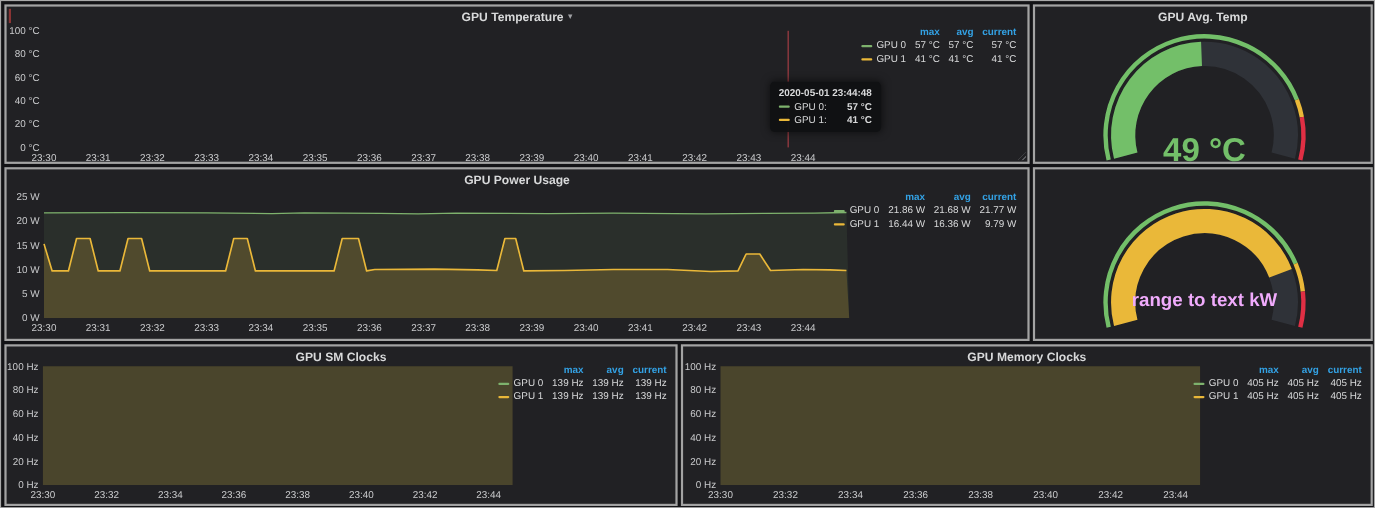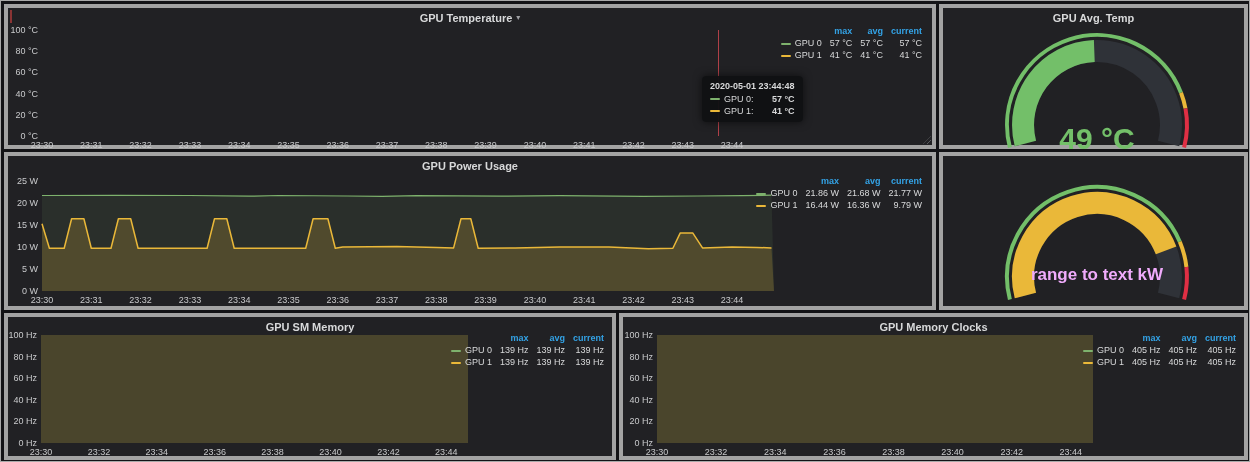--- a/index.html
+++ b/index.html
@@ -1,19 +1,19 @@
 <!DOCTYPE html>
 <html><head>
 <meta charset="utf-8">
 <style>
   html,body{margin:0;padding:0;background:#ffffff;}
   .wrap{position:relative;width:1250px;height:462px;background:#131316;
         border:1px solid #a9a9a9;box-sizing:border-box;overflow:hidden;
         font-family:"Liberation Sans",sans-serif;}
-  .panel{position:absolute;background:#212124;border:4px solid #a3a3a3;box-sizing:border-box;}
+  .panel{position:absolute;background:#212124;border:2px solid #a3a3a3;box-sizing:border-box;}
   .panel-header{position:absolute;top:0;left:0;right:0;height:17px;text-align:center;z-index:3;}
   .panel-title{font-size:11px;font-weight:bold;color:#d8d9da;line-height:17px;}
   .caret{font-size:8px;color:#9fa0a3;margin-left:4px;vertical-align:middle;}
   svg.chart,svg.gauge{position:absolute;top:0;left:0;}
   text.axis{fill:#c9cacc;font-size:9px;font-family:"Liberation Sans",sans-serif;}
   .legend{position:absolute;z-index:2;}
   .legend table{border-collapse:collapse;font-size:9px;}
   .legend th{color:#33a2e5;font-weight:bold;text-align:right;padding:1px 4px;cursor:pointer;}
   .legend td{color:#d8d9da;text-align:right;padding:1px 4px;white-space:nowrap;}
   .legend td.name{text-align:right;cursor:pointer;}
@@ -224,21 +224,21 @@
         <path d="M236.8 85.7 A90 90 0 0 1 243.4 111.0" fill="none" stroke="#eab839" stroke-width="4"></path>
         <path d="M243.4 111.0 A90 90 0 0 1 241.1 143.5" fill="none" stroke="#e02f44" stroke-width="4"></path>
         <path d="M82.4 139.5 A74 74 0 0 1 111.7 60.3 A74 74 0 0 1 196.3 60.3 A74 74 0 0 1 225.6 139.5" fill="none" stroke="#2f3238" stroke-width="22"></path>
         <path d="M82.4 139.5 A74 74 0 0 1 131.4 50.5 A74 74 0 0 1 223.1 94.4" fill="none" stroke="#eab839" stroke-width="22"></path>
       </svg>
     <div class="gauge-value" style="left:154px;top:119px;font-size:17px;color:#f0abfc;">range to text kW</div>
   </div>
 
   <div class="panel" style="left:3px;top:312px;width:612px;height:147px;">
     <div class="panel-header">
-      <span class="panel-title">GPU SM Memory</span>
+      <span class="panel-title">GPU SM Clocks</span>
     </div>
     <svg class="chart" width="610" height="145">
         <polygon points="33.0,18.0 460.0,18.0 460,126 33,126" fill="#7eb26d" fill-opacity="0.08"></polygon>
         <polygon points="33.0,18.0 460.0,18.0 460,126 33,126" fill="#eab839" fill-opacity="0.18"></polygon>
         <line x1="33" y1="126.0" x2="460" y2="126.0" class="grid"></line>
         <text x="29" y="129.0" text-anchor="end" class="axis">0 Hz</text>
         <line x1="33" y1="104.4" x2="460" y2="104.4" class="grid"></line>
         <text x="29" y="107.4" text-anchor="end" class="axis">20 Hz</text>
         <line x1="33" y1="82.8" x2="460" y2="82.8" class="grid"></line>
         <text x="29" y="85.8" text-anchor="end" class="axis">40 Hz</text>

